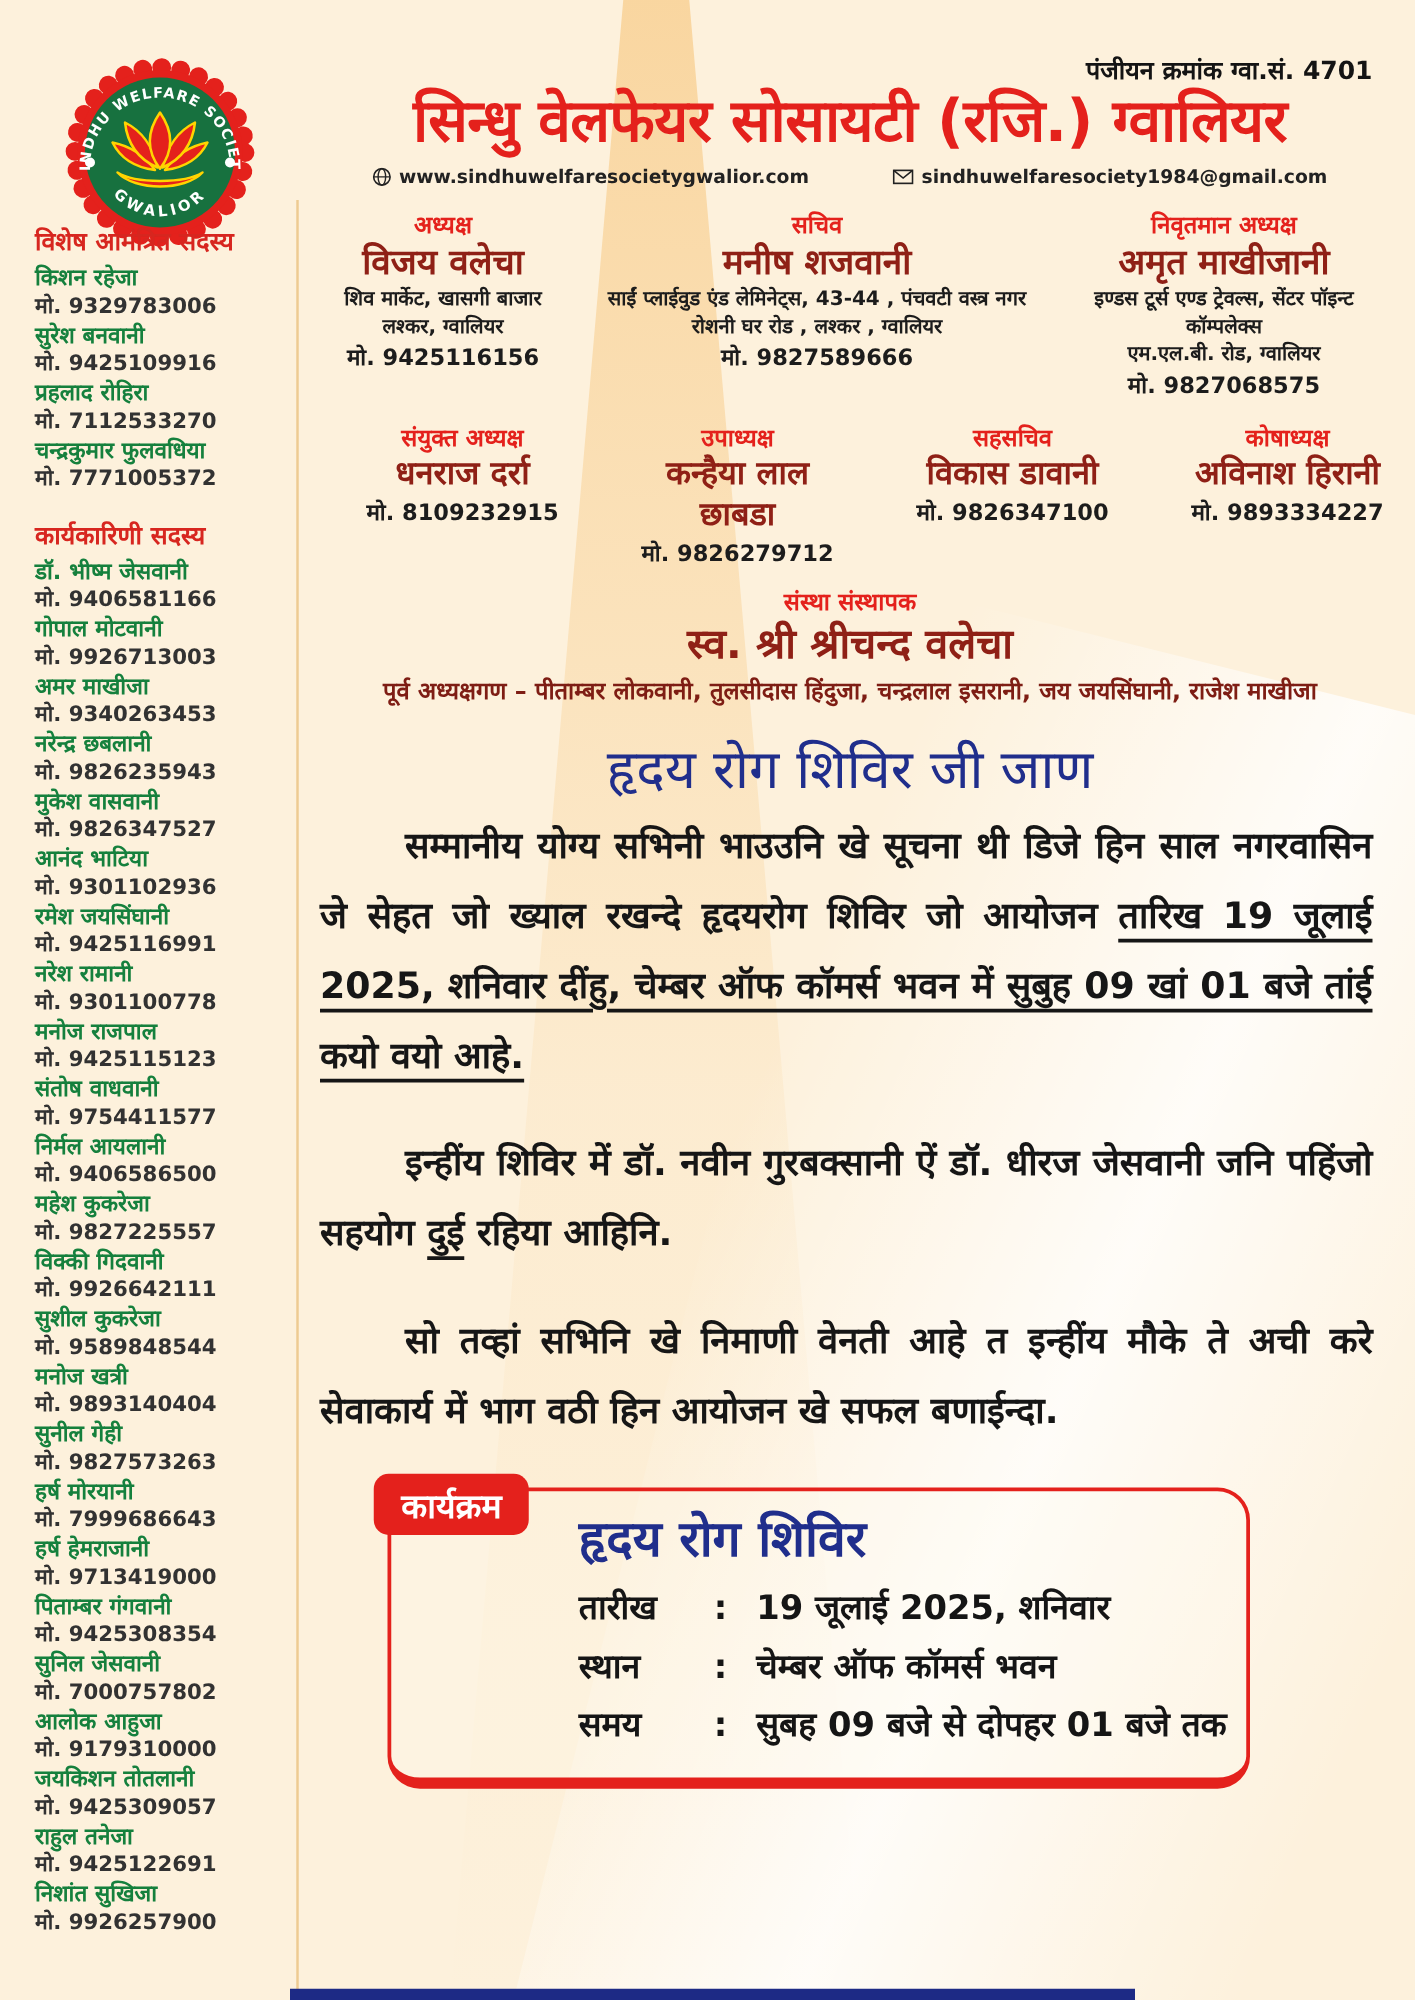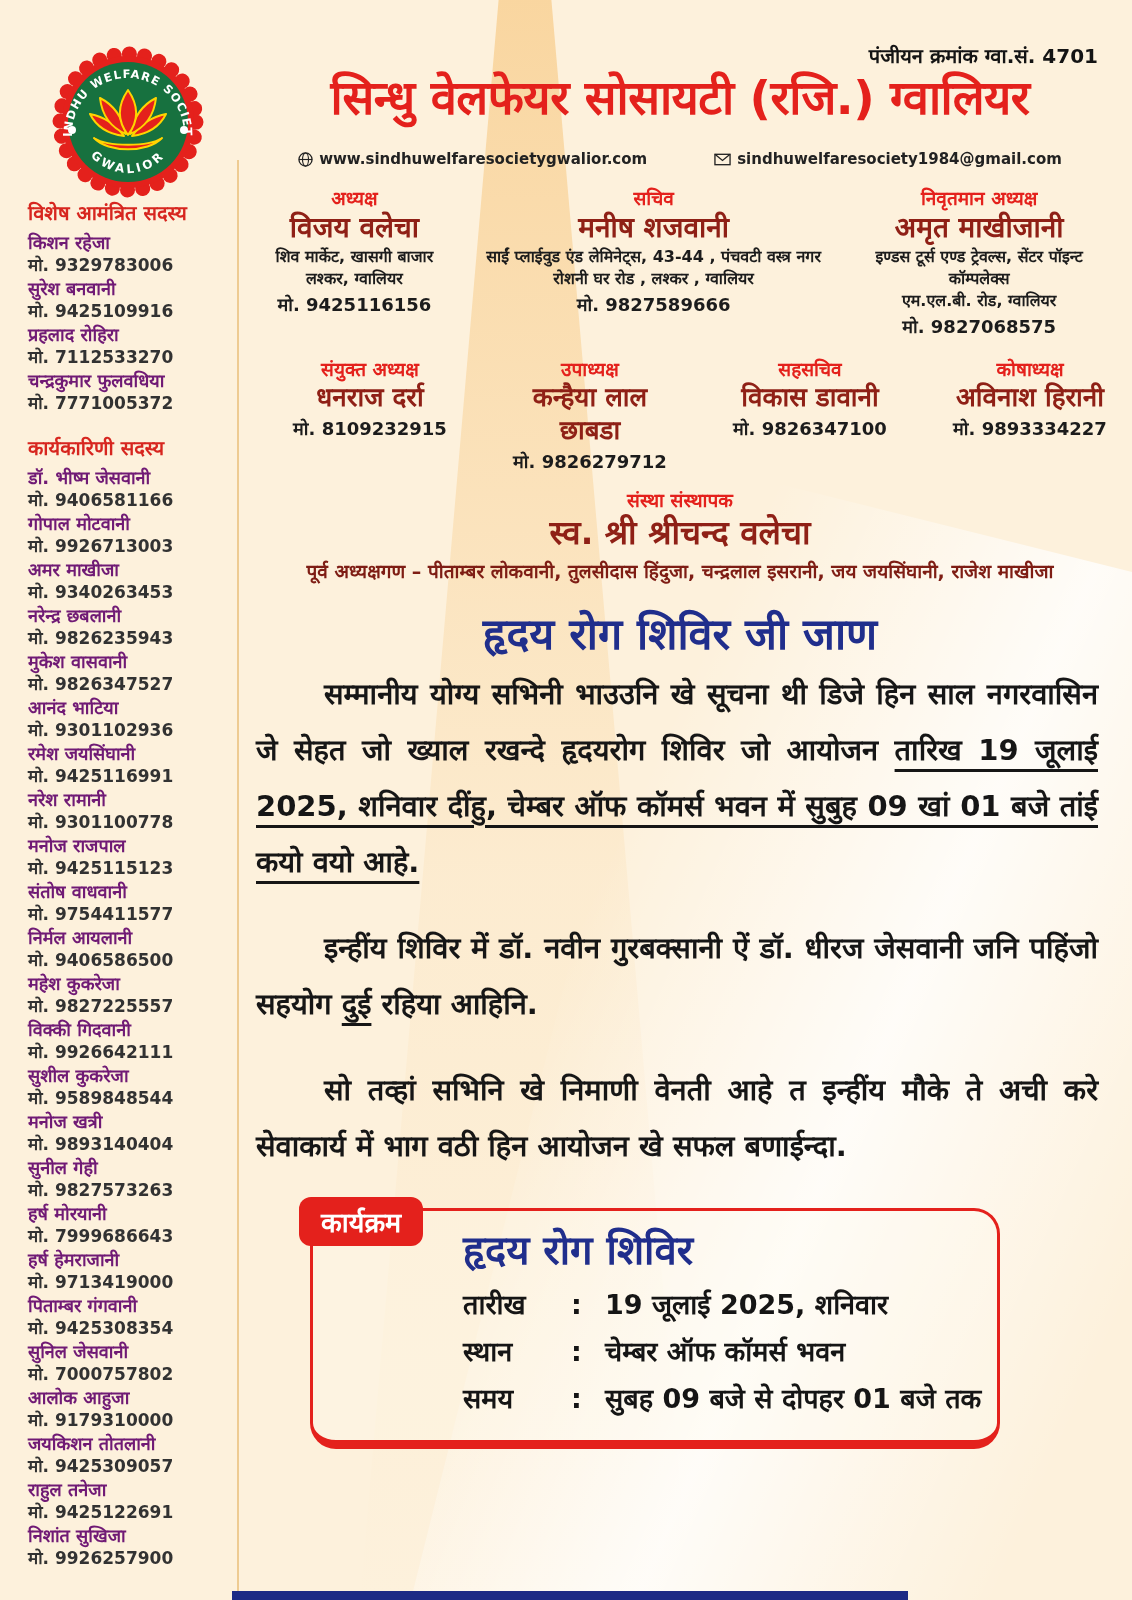--- a/index.html
+++ b/index.html
@@ -7,52 +7,52 @@
   .page{position:relative;width:1132px;height:1600px;background:#fdf1dc;overflow:hidden;}
   
   .beam-gold{position:absolute;top:0;left:360px;width:330px;height:1600px;
     background:linear-gradient(180deg,rgba(248,205,140,.75),rgba(248,205,140,.15) 55%,rgba(248,205,140,0));
     clip-path:polygon(42% 0,58% 0,100% 100%,0% 100%);pointer-events:none;}
   .beam-white{position:absolute;top:520px;left:540px;width:620px;height:1200px;
     background:linear-gradient(100deg,rgba(255,255,255,0) 10%,rgba(255,255,255,.8) 50%,rgba(255,255,255,0) 90%);
     transform:rotate(14deg);pointer-events:none;}
   
   .divider{position:absolute;left:237px;top:160px;bottom:0;width:2px;background:#eecb92;}
-  .sidebar{position:absolute;left:28px;top:200px;width:202px;}
+  .sidebar{position:absolute;left:28px;top:180px;width:202px;}
   .sb-heading{color:#d7261f;font-weight:800;font-size:20px;line-height:27px;margin-bottom:4px;}
-  .sb-member-name{color:#701a75;font-weight:800;font-size:18px;line-height:23px;}
+  .sb-member-name{color:#15803d;font-weight:800;font-size:18px;line-height:23px;}
   .sb-member-phone{color:#323232;font-weight:700;font-size:17px;line-height:23px;}
   .sb-section + .sb-section{margin-top:20px;}
   
   .logo{position:absolute;left:48px;top:42px;width:160px;height:160px;}
   
   .main{position:absolute;left:240px;top:0;width:880px;}
   .regno{position:absolute;top:42px;right:34px;color:#141414;font-weight:800;font-size:20px;}
   .title{margin-top:70px;text-align:center;color:#e4211c;font-weight:800;font-size:47px;line-height:56px;letter-spacing:-.5px;}
-  .contact{display:flex;justify-content:center;gap:67px;margin-top:24px;color:#222;font-size:15px;font-weight:600;align-items:center;}
+  .contact{display:flex;justify-content:center;gap:67px;margin-top:6px;color:#222;font-size:15px;font-weight:600;align-items:center;}
   .contact .ic{display:inline-block;vertical-align:middle;margin-right:6px;}
   
   .off-row{display:flex;text-align:center;margin-top:18px;}
   .off-col{box-sizing:border-box;padding:0 6px;}
   .officers-row1 .off-col:nth-of-type(1){width:26%;}
   .officers-row1 .off-col:nth-of-type(2){width:42%;}
   .officers-row1 .off-col:nth-of-type(3){width:32%;}
   .officers-row2 .off-col{width:25%;margin-left:40px;}
   .off-role{color:#e4211c;font-weight:800;font-size:19px;line-height:24px;}
   .off-name{color:#8f2016;font-weight:800;font-size:28px;line-height:36px;}
   .officers-row2 .off-name{font-size:26px;line-height:33px;}
   .off-addr{color:#1c1c1c;font-weight:700;font-size:16px;line-height:22px;}
   .off-phone{color:#1c1c1c;font-weight:800;font-size:18px;line-height:25px;margin-top:2px;}
   
   .founder{text-align:center;margin-top:14px;}
   .founder-label{color:#e4211c;font-weight:800;font-size:19px;line-height:24px;}
   .founder-name{color:#8f2016;font-weight:800;font-size:33px;line-height:42px;}
   .founder-past{color:#7e1d14;font-weight:800;font-size:19px;line-height:26px;margin-top:4px;}
   
-  .camp-heading{text-align:center;color:#202e8c;font-weight:700;font-size:43px;line-height:52px;margin-top:24px;}
+  .camp-heading{text-align:center;color:#202e8c;font-weight:400;font-size:43px;line-height:52px;margin-top:24px;}
   .paras{margin:6px 22px 0 16px;color:#161616;font-weight:700;font-size:29px;line-height:56px;text-align:justify;}
   .paras p{margin:0;text-indent:68px;}
   .paras p + p{margin-top:30px;}
   .uline{text-decoration:underline;text-decoration-thickness:2.5px;text-underline-offset:9px;}
   
   .program{position:relative;margin:34px 0 0 70px;width:690px;box-sizing:border-box;
     border:3px solid #e4211c;border-bottom-width:9px;border-radius:26px;
     padding:14px 11px 18px 150px;background:rgba(255,250,240,.25);}
   .program-tag{position:absolute;left:-14px;top:-14px;background:#e4211c;color:#fff;
     font-weight:800;font-size:27px;padding:6px 22px;border-radius:12px;}

